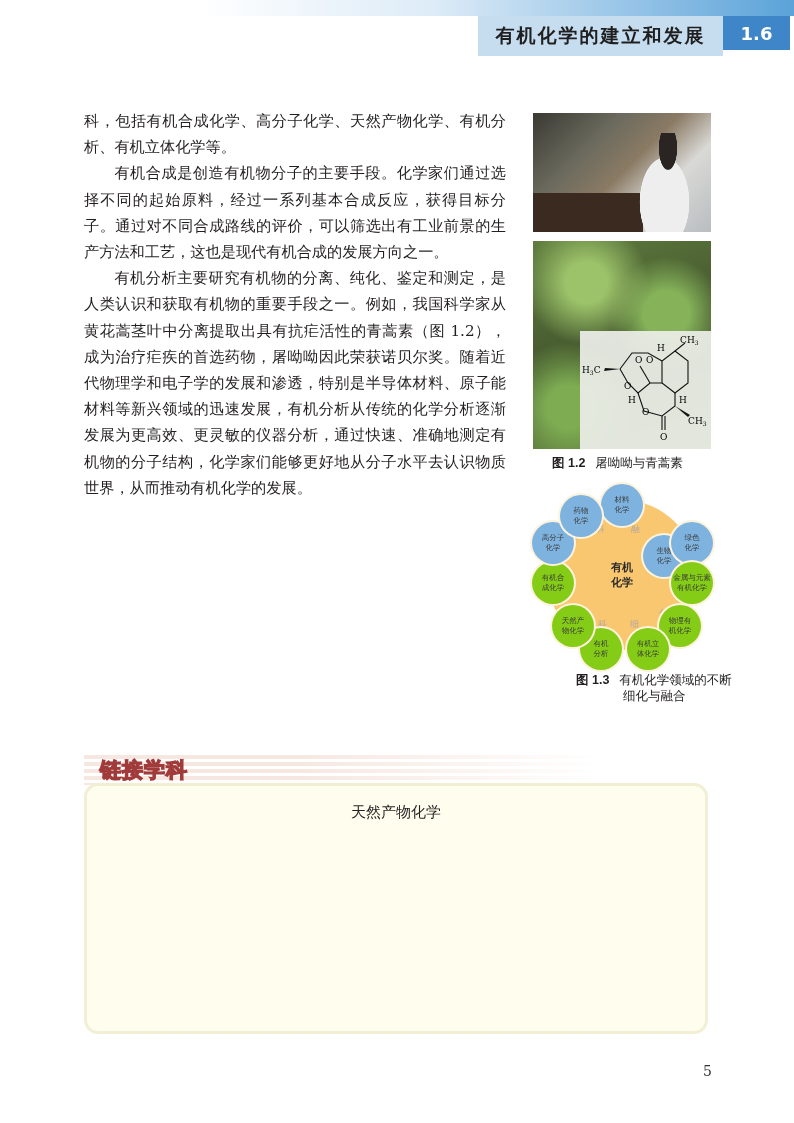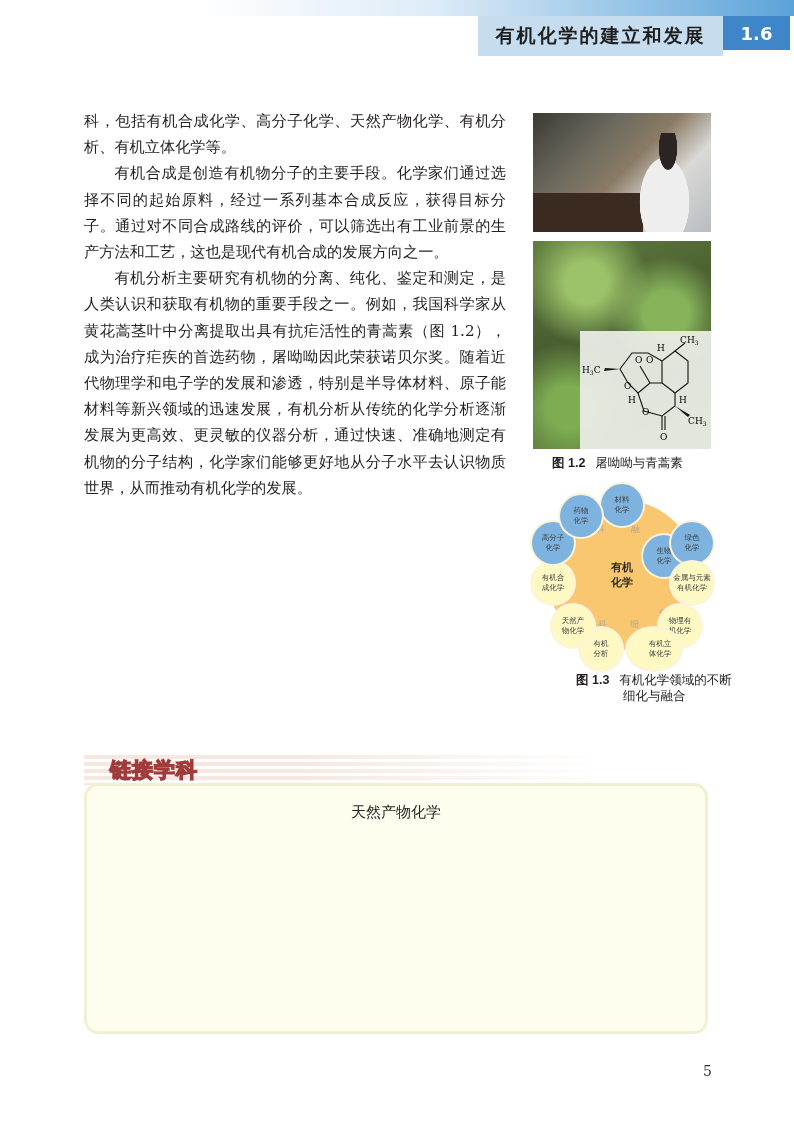--- a/index.html
+++ b/index.html
@@ -32,29 +32,29 @@
                            linear-gradient(160deg,#5f7d3e,#44562e 50%,#6d8a44); overflow:hidden; }
   .struct-box { position:absolute; left:47px; top:90px; width:131px; height:118px; background:rgba(236,238,232,0.93); }
   .struct-box svg { position:absolute; left:0; top:0; }
   .cap { position:absolute; font-family:Liberation Sans, sans-serif; font-size:12.5px; color:#231f20; }
   .cap .fn { font-weight:bold; margin-right:10px; }
   .hub { position:absolute; left:547px; top:500px; width:150px; height:150px; border-radius:50%; background:#f9c770; }
   .node { position:absolute; width:42px; height:42px; border-radius:50%; display:flex; align-items:center;
           justify-content:center; text-align:center; font-family:Liberation Serif, serif;
           font-size:7.5px; line-height:10px; color:#3a3a3a; box-shadow:0 0 0 2px #fdf3dc; }
   .node.blue { background:#7eb3df; }
-  .node.green { background:#fef9c3; }
+  .node.green { background:#84cc16; }
   .hub-label { position:absolute; left:600px; top:560px; width:44px; text-align:center;
                font-family:"DejaVu Sans","Liberation Sans",sans-serif; font-weight:bold; font-size:11px; line-height:15px; color:#2b2b2b; }
   .arc-ch { position:absolute; font-family:"DejaVu Sans","Liberation Sans",sans-serif; font-size:9px; color:#b7a7a0; }
   .link-header { position:absolute; left:84px; top:755px; width:520px; height:30px;
                  background:repeating-linear-gradient(to bottom, #f6e7e0 0 4px, #ffffff 4px 7px);
                  -webkit-mask-image:linear-gradient(to right,#000 40%,transparent 100%);
                  mask-image:linear-gradient(to right,#000 40%,transparent 100%); }
-  .link-title { position:absolute; left:110px; top:756px; font-family:"DejaVu Sans","Liberation Sans",sans-serif;
+  .link-title { position:absolute; left:100px; top:756px; font-family:"DejaVu Sans","Liberation Sans",sans-serif;
                 font-weight:bold; font-size:21px; color:#a16207; -webkit-text-stroke:1.3px #a13a3a;
                 letter-spacing:1px; }
   .link-box { position:absolute; left:84px; top:783px; width:624px; height:251px; background:#fefdee;
               border:3px solid #f2efd4; border-radius:14px; box-sizing:border-box; }
   .link-box-title { position:absolute; left:0; width:100%; top:17px; text-align:center;
                     font-family:"DejaVu Sans","Liberation Sans",sans-serif; font-size:15px; color:#231f20; }
   .link-body { position:absolute; left:23px; top:46px; width:578px; font-size:14.2px; line-height:25.7px;
                text-align:justify; letter-spacing:0.6px; }
   .link-body p { margin:0; text-indent:2em; }
   .page-num { position:absolute; left:703px; top:1063px; font-size:14px; color:#333; }
@@ -146,21 +146,21 @@
       <div>金属与元素</div>
       <div>有机化学</div>
     </div>
   </div>
 <div class="node green" style="left:659px; top:605px;">
     <div>
       <div>物理有</div>
       <div>机化学</div>
     </div>
   </div>
-<div class="node green" style="left:627px; top:628px;padding-left:12px;">
+<div class="node green" style="left:627px; top:628px;">
     <div>
       <div>有机立</div>
       <div>体化学</div>
     </div>
   </div>
 <div class="node green" style="left:580px; top:628px;">
     <div>
       <div>有机</div>
       <div>分析</div>
     </div>

